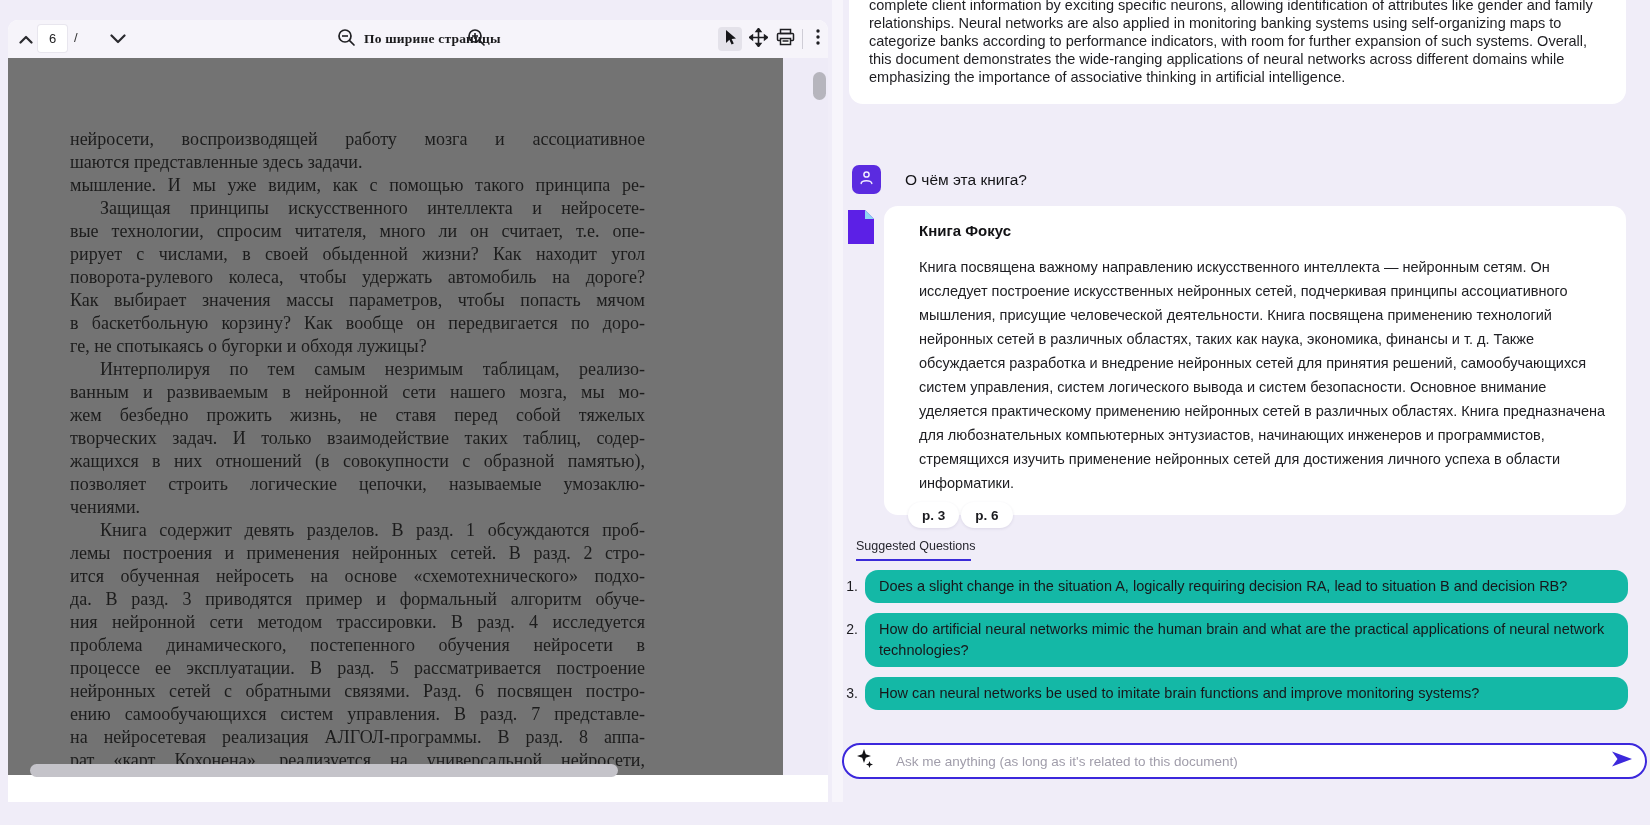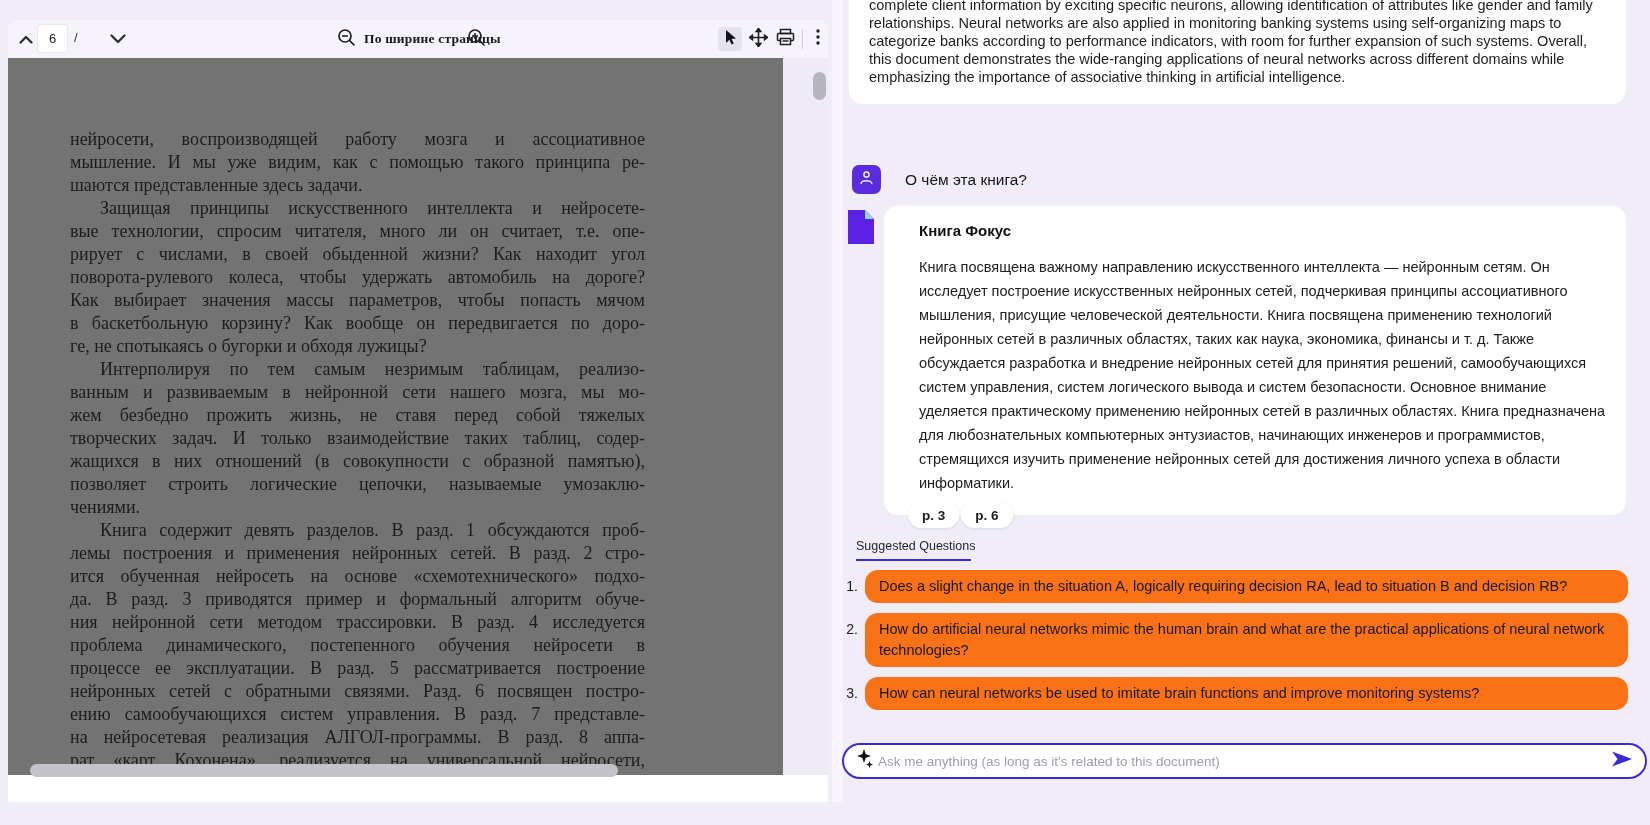--- a/index.html
+++ b/index.html
@@ -45,24 +45,24 @@
 
   #badge-row { position:absolute; left:908px; top:502px; display:flex; gap:2px; }
   .badge { height:26px; padding:0 14px; background:#fff; border-radius:13px; font-size:13.5px; font-weight:bold; color:#1b1b1f; display:flex; align-items:center; box-shadow:0 1px 3px rgba(40,30,90,.10); cursor:pointer; }
 
   #suggested-label { position:absolute; left:856px; top:539px; font-size:12.5px; color:#26262e; }
   #suggested-underline { position:absolute; left:856px; top:559px; width:115px; height:2px; background:#3b2bd8; }
 
   #q-list { position:absolute; left:840px; top:570px; width:788px; }
   .q-row { display:flex; align-items:flex-start; margin-bottom:10px; }
   .q-num { width:18px; padding-top:8px; font-size:14px; color:#1c1c20; text-align:right; flex:none; }
-  .q-card { margin-left:7px; background:#f97316; border-radius:13px; padding:6px 14px; font-size:14.5px; line-height:21px; color:#17171a; flex:1; cursor:pointer; }
+  .q-card { margin-left:7px; background:#14b8a6; border-radius:13px; padding:6px 14px; font-size:14.5px; line-height:21px; color:#17171a; flex:1; cursor:pointer; }
 
   #chat-input-wrap { position:absolute; left:842px; top:743px; width:805px; height:36px; background:#fff; border:2px solid #3c28dc; border-radius:18px; display:flex; align-items:center; padding:0 10px 0 12px; }
-  #chat-input { flex:1; border:none; outline:none; font-size:13.5px; color:#6d28d9; margin-left:2px; font-family:"Liberation Sans", sans-serif; background:transparent; }
+  #chat-input { flex:1; border:none; outline:none; font-size:13.5px; color:#6d28d9; margin-left:20px; font-family:"Liberation Sans", sans-serif; background:transparent; }
   #chat-input::placeholder { color:#a09daa; }
   #send-btn { width:26px; height:24px; display:flex; align-items:center; justify-content:center; cursor:pointer; flex:none; }
 </style>
 </head>
 <body>
 
 <div id="pdf-pane">
   <div id="pdf-toolbar">
     <div class="tb-btn" style="left:6px;">
       <span>
@@ -139,22 +139,22 @@
             <circle cx="2" cy="8" r="1.7" fill="#1e1e22"></circle>
             <circle cx="2" cy="14" r="1.7" fill="#1e1e22"></circle>
           </svg>
       </span>
     </div>
   </div>
 
   <div id="pdf-page">
     <div id="pdf-text">
         <div class="pdf-line">нейросети, воспроизводящей работу мозга и ассоциативное</div>
+        <div class="pdf-line last">шаются представленные здесь задачи.</div>
         <div class="pdf-line">мышление. И мы уже видим, как с помощью такого принципа ре-</div>
-        <div class="pdf-line last">шаются представленные здесь задачи.</div>
         <div class="pdf-line ind">Защищая принципы искусственного интеллекта и нейросете-</div>
         <div class="pdf-line">вые технологии, спросим читателя, много ли он считает, т.е. опе-</div>
         <div class="pdf-line">рирует с числами, в своей обыденной жизни? Как находит угол</div>
         <div class="pdf-line">поворота-рулевого колеса, чтобы удержать автомобиль на дороге?</div>
         <div class="pdf-line">Как выбирает значения массы параметров, чтобы попасть мячом</div>
         <div class="pdf-line">в баскетбольную корзину? Как вообще он передвигается по доро-</div>
         <div class="pdf-line last">ге, не спотыкаясь о бугорки и обходя лужицы?</div>
         <div class="pdf-line ind">Интерполируя по тем самым незримым таблицам, реализо-</div>
         <div class="pdf-line">ванным и развиваемым в нейронной сети нашего мозга, мы мо-</div>
         <div class="pdf-line">жем безбедно прожить жизнь, не ставя перед собой тяжелых</div>

